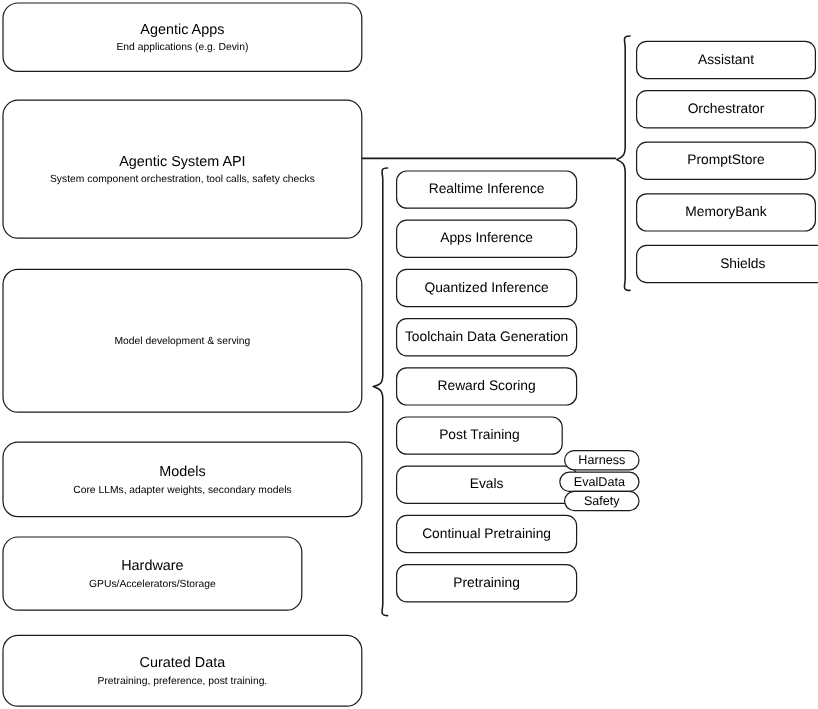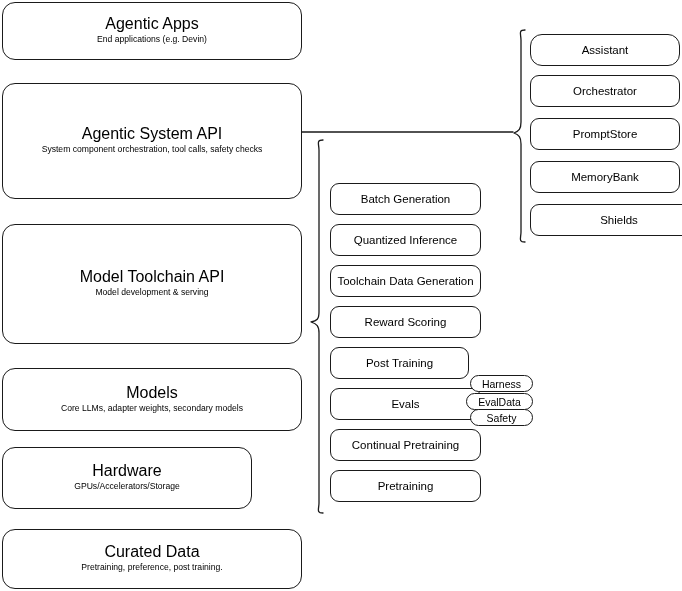--- a/index.html
+++ b/index.html
@@ -25,21 +25,21 @@
     border: 1.3px solid #1a1a1a;
     border-radius: 13px;
     background: #ffffff;
     display: flex;
     flex-direction: column;
     align-items: center;
     justify-content: center;
     text-align: center;
   }
   .layer-title {
-    font-size: 16px;
+    font-size: 12px;
     line-height: 16px;
     color: #000;
     white-space: nowrap;
   }
   .layer-sub {
     font-size: 8.6px;
     line-height: 13px;
     color: #000;
     white-space: nowrap;
     margin-top: 1px;
@@ -123,51 +123,51 @@
     <div class="layer-title">Agentic Apps</div>
     <div class="layer-sub">End applications (e.g. Devin)</div>
   </div>
 
   <div class="layer-box" style="left:2px; top:83px; width:300px; height:116px;">
     <div class="layer-title">Agentic System API</div>
     <div class="layer-sub">System component orchestration, tool calls, safety checks</div>
   </div>
 
   <div class="layer-box" style="left:2px; top:224px; width:300px; height:120px;">
-    <div class="layer-title">Model Toolchain API</div>
     <div class="layer-sub">Model development &amp; serving</div>
   </div>
 
   <div class="layer-box" style="left:2px; top:368px; width:300px; height:63px;">
     <div class="layer-title">Models</div>
     <div class="layer-sub">Core LLMs, adapter weights, secondary models</div>
   </div>
 
   <div class="layer-box" style="left:2px; top:447px; width:250px; height:62px;">
     <div class="layer-title">Hardware</div>
     <div class="layer-sub">GPUs/Accelerators/Storage</div>
   </div>
 
   <div class="layer-box" style="left:2px; top:529px; width:300px; height:60px;">
     <div class="layer-title">Curated Data</div>
     <div class="layer-sub">Pretraining, preference, post training.</div>
   </div>
 
-  <div class="cap-box" style="left:330px; top:183px; width:151px; height:32px;">Batch Generation</div>
+  <div class="cap-box" style="left:330px; top:142px; width:151px; height:32px;">Realtime Inference</div>
+  <div class="cap-box" style="left:330px; top:183px; width:151px; height:32px;">Apps Inference</div>
   <div class="cap-box" style="left:330px; top:224px; width:151px; height:32px;">Quantized Inference</div>
   <div class="cap-box" style="left:330px; top:265px; width:151px; height:32px;">Toolchain Data Generation</div>
   <div class="cap-box" style="left:330px; top:306px; width:151px; height:32px;">Reward Scoring</div>
   <div class="cap-box" style="left:330px; top:347px; width:139px; height:32px;">Post Training</div>
   <div class="cap-box" style="left:330px; top:388px; width:151px; height:32px;">Evals</div>
   <div class="cap-box" style="left:330px; top:429px; width:151px; height:32px;">Continual Pretraining</div>
   <div class="cap-box" style="left:330px; top:470px; width:151px; height:32px;">Pretraining</div>
 
   <div class="pill" style="left:470px; top:375px; width:63px; height:17px;">Harness</div>
   <div class="pill" style="left:466px; top:393px; width:67px; height:17px;">EvalData</div>
   <div class="pill" style="left:470px; top:409px; width:63px; height:17px;">Safety</div>
 
-  <div class="cap-box" style="left:530px; top:34px; width:150px; height:32px;border-radius:12px;">Assistant</div>
+  <div class="cap-box" style="left:530px; top:34px; width:150px; height:32px;">Assistant</div>
   <div class="cap-box" style="left:530px; top:75px; width:150px; height:32px;">Orchestrator</div>
   <div class="cap-box" style="left:530px; top:118px; width:150px; height:32px;">PromptStore</div>
   <div class="cap-box" style="left:530px; top:161px; width:150px; height:32px;">MemoryBank</div>
   <div class="cap-box" style="left:530px; top:204px; width:178px; height:32px;">Shields</div>
 
 </div>
 
 </body></html>

